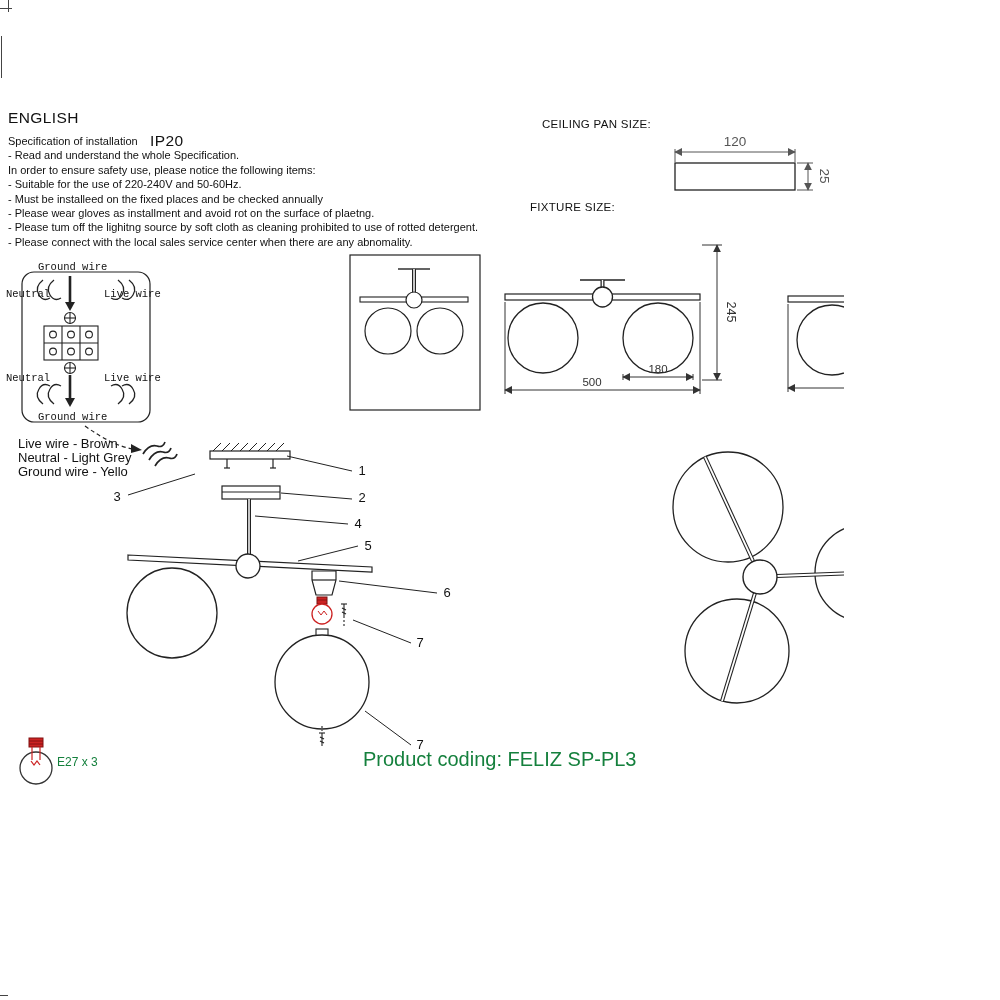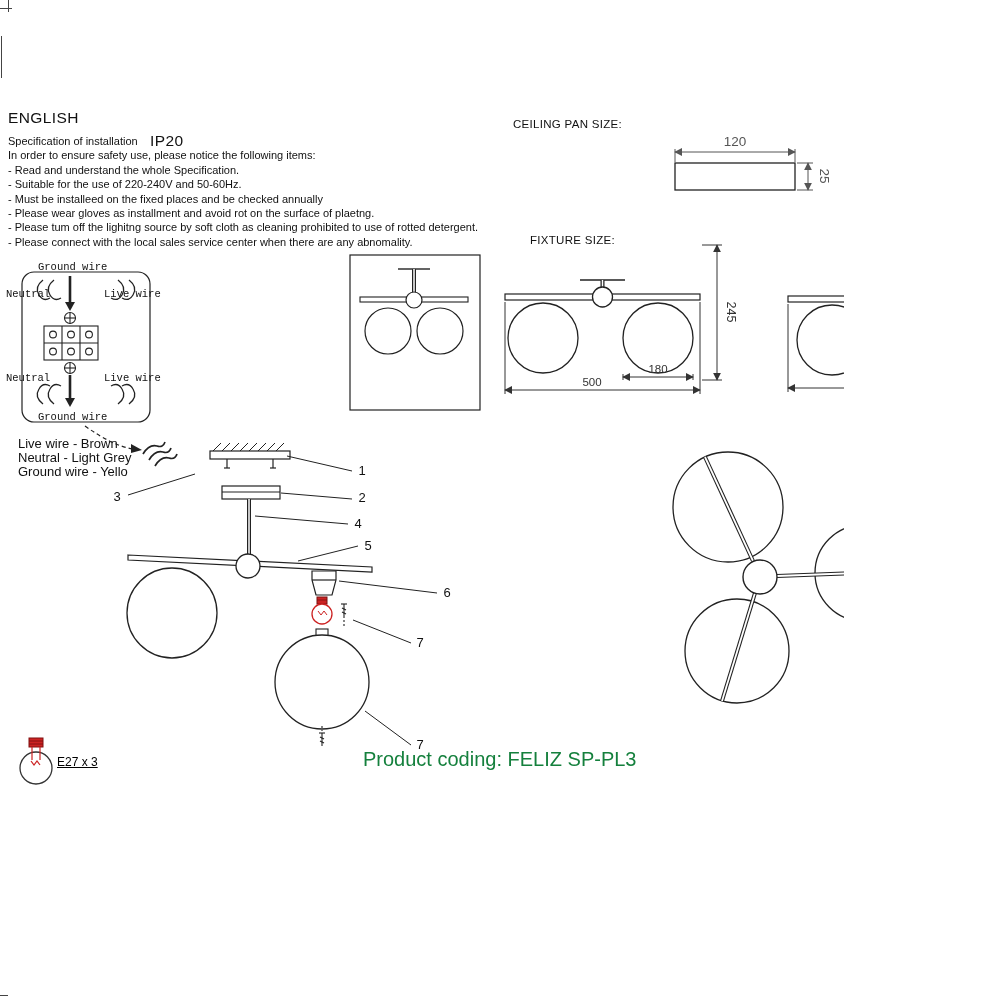--- a/index.html
+++ b/index.html
@@ -4,21 +4,21 @@
 <style>
   html,body{margin:0;padding:0;background:#fff;}
   .page{position:relative;width:844px;height:1000px;background:#ffffff;overflow:hidden;
         font-family:"Liberation Sans", sans-serif;color:#1a1a1a;}
   .abs{position:absolute;}
   .h1{font-size:15.5px;letter-spacing:.4px;color:#111;}
   .spec{font-size:11px;line-height:14.4px;color:#111;white-space:nowrap;}
   .seclabel{font-size:11.5px;letter-spacing:.3px;color:#111;}
   .wlabel{font-size:10.5px;color:#111;white-space:nowrap;font-family:Liberation Mono, monospace;}
   .legend{font-size:13px;line-height:14px;color:#111;white-space:nowrap;}
-  .bulbspec{font-size:12px;color:#000000;text-decoration:underline;}
+  .bulbspec{font-size:12px;color:#15803d;}
   .product{font-size:20px;color:#15803d;}
   svg{position:absolute;overflow:visible;}
   svg text{font-family:"Liberation Sans", sans-serif;}
   .crop{position:absolute;background:#444;}
 </style>
 </head>
 <body>
 
 <div class="page">
 
@@ -26,31 +26,31 @@
   <div class="crop" style="left:8px;top:0;width:1px;height:12px;"></div>
   <div class="crop" style="left:1px;top:36px;width:1px;height:42px;"></div>
   <div class="crop" style="left:0;top:995px;width:8px;height:1px;"></div>
   <div class="crop" style="left:992px;top:995px;width:8px;height:1px;"></div>
 
   <div class="abs h1" style="left:8px;top:109px;">ENGLISH</div>
   <div class="abs h1" style="left:150px;top:109px;margin-top:23px;">IP20</div>
 
   <div class="abs spec" style="left:8px;top:134px;">
     <div>Specification of installation</div>
+    <div>- Read and understand the whole Specification.</div>
     <div>In order to ensure safety use, please notice the following items:</div>
-    <div>- Read and understand the whole Specification.</div>
     <div>- Suitable for the use of 220-240V and 50-60Hz.</div>
     <div>- Must be installeed on the fixed places and be checked annually</div>
     <div>- Please wear gloves as installment and avoid rot on the surface of plaetng.</div>
     <div>- Please tum off the lighitng source by soft cloth as cleaning prohibited to use of rotted detergent.</div>
     <div>- Please connect with the local sales service center when there are any abnomality.</div>
   </div>
 
-  <div class="abs seclabel" style="left:513px;top:118px;">CEILING PAN  SIZE:</div>
-  <div class="abs seclabel" style="left:530px;top:234px;">FIXTURE SIZE:</div>
+  <div class="abs seclabel" style="left:542px;top:118px;">CEILING PAN  SIZE:</div>
+  <div class="abs seclabel" style="left:530px;top:201px;">FIXTURE SIZE:</div>
 
   <svg style="left:660px;top:128px;" width="185" height="82">
     <defs>
       <marker id="mcp" viewBox="0 0 10 10" refX="9" refY="5" markerWidth="8" markerHeight="8" orient="auto-start-reverse">
         <path d="M0,0 L10,5 L0,10 z" fill="#555"></path>
       </marker>
     </defs>
     <g>
       <text x="75" y="18" text-anchor="middle" font-size="13.5" fill="#555">120</text>
       <line x1="15" y1="24" x2="135" y2="24" stroke="#555" stroke-width="1" marker-start="url(#mcp)" marker-end="url(#mcp)"></line>

